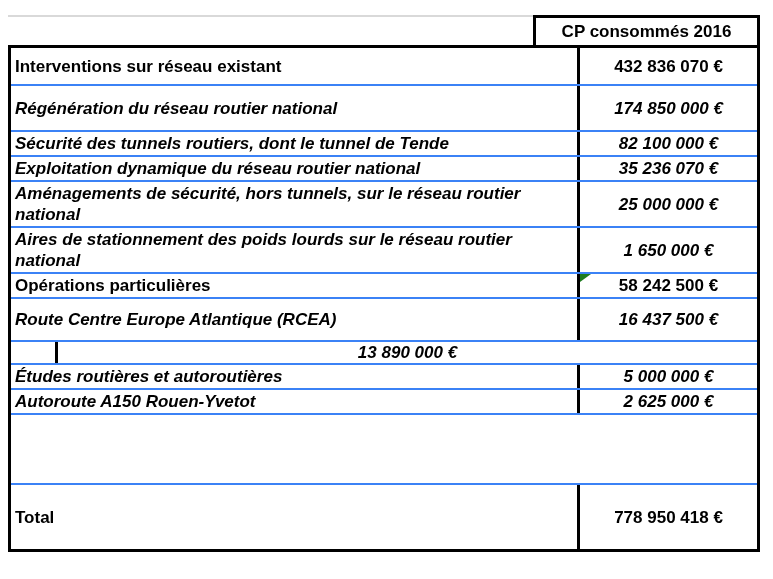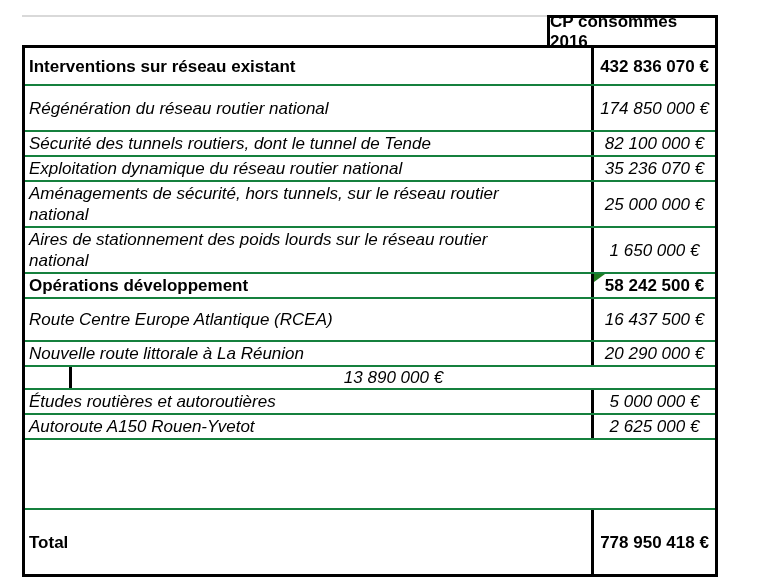--- a/index.html
+++ b/index.html
@@ -4,32 +4,32 @@
 <style>
   html, body { margin:0; padding:0; }
   body {
     width:773px; height:579px;
     background:#ffffff;
     font-family:"Liberation Sans", sans-serif;
     color:#000000;
     position:relative;
     overflow:hidden;
   }
-  .tbl { position:absolute; left:22px; top:15px; width:696px; }
+  .tbl { position:absolute; left:8px; top:15px; width:752px; }
   .hdr { display:flex; height:30px; box-sizing:border-box; }
   .hdr-spacer { flex:0 0 525px; box-sizing:border-box; border-top:2px solid #d9d9d9; }
   .hdr-cell {
     flex:1; box-sizing:border-box;
     border:3px solid #000; border-bottom:none;
     display:flex; align-items:center; justify-content:center;
     font-weight:bold; font-size:17px;
   }
   .tbody { border:3px solid #000; box-sizing:border-box; }
   .row { display:flex; box-sizing:border-box; }
-  .row + .row { border-top:2px solid #15803d; }
+  .row + .row { border-top:2px solid #3b82f6;font-weight:bold; }
   .lbl {
     flex:0 0 522px; box-sizing:border-box;
     padding:1px 8px 1px 4px;
     display:flex; align-items:center;
     font-size:17px; line-height:21px;border-radius:12px;
   }
   .val {
     flex:1; box-sizing:border-box; position:relative;
     border-left:3px solid #000;
     display:flex; align-items:center; justify-content:center;
@@ -84,36 +84,32 @@
       <div class="lbl">Aménagements de sécurité, hors tunnels, sur le réseau routier national</div>
       <div class="val">25 000 000 €</div>
     </div>
 
     <div class="row h45 i">
       <div class="lbl">Aires de stationnement des poids lourds sur le réseau routier national</div>
       <div class="val">1 650 000 €</div>
     </div>
 
     <div class="row h24 b">
-      <div class="lbl">Opérations développement</div>
+      <div class="lbl">Opérations particulières</div>
       <div class="val flag">
         <span style="position:absolute;width:0;height:0;"></span>
         <span>58 242 500 €</span>
       </div>
     </div>
 
     <div class="row h43 i">
       <div class="lbl">Route Centre Europe Atlantique (RCEA)</div>
       <div class="val">16 437 500 €</div>
     </div>
 
-    <div class="row h22 i">
-      <div class="lbl">Nouvelle route littorale à La Réunion</div>
-      <div class="val">20 290 000 €</div>
-    </div>
 
     <div class="row h22 i">
       <div class="val">13 890 000 €</div>
     </div>
 
     <div class="row h25 i">
       <div class="lbl">Études routières et autoroutières</div>
       <div class="val">5 000 000 €</div>
     </div>
 

